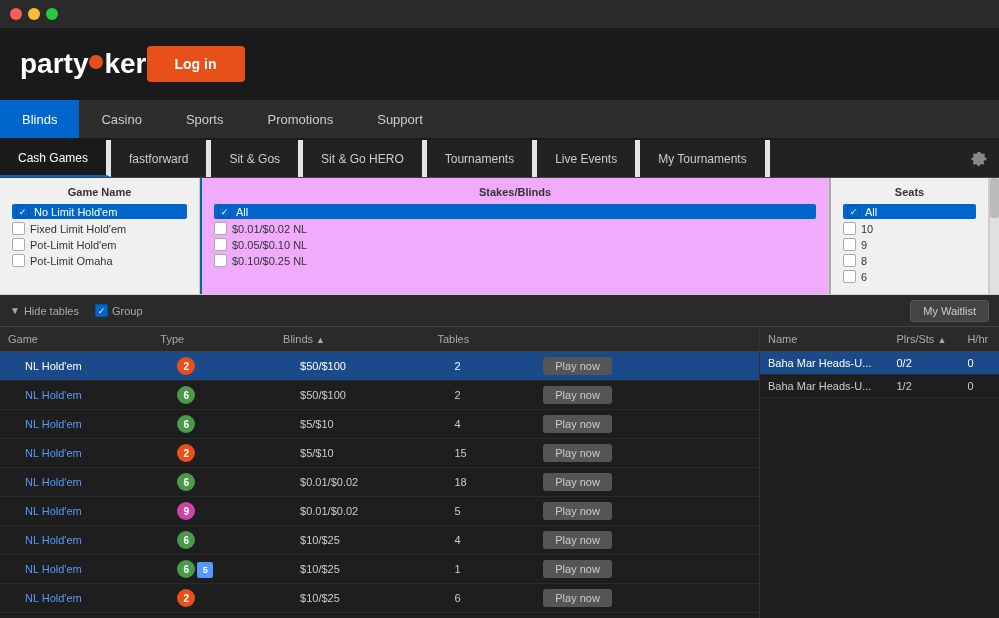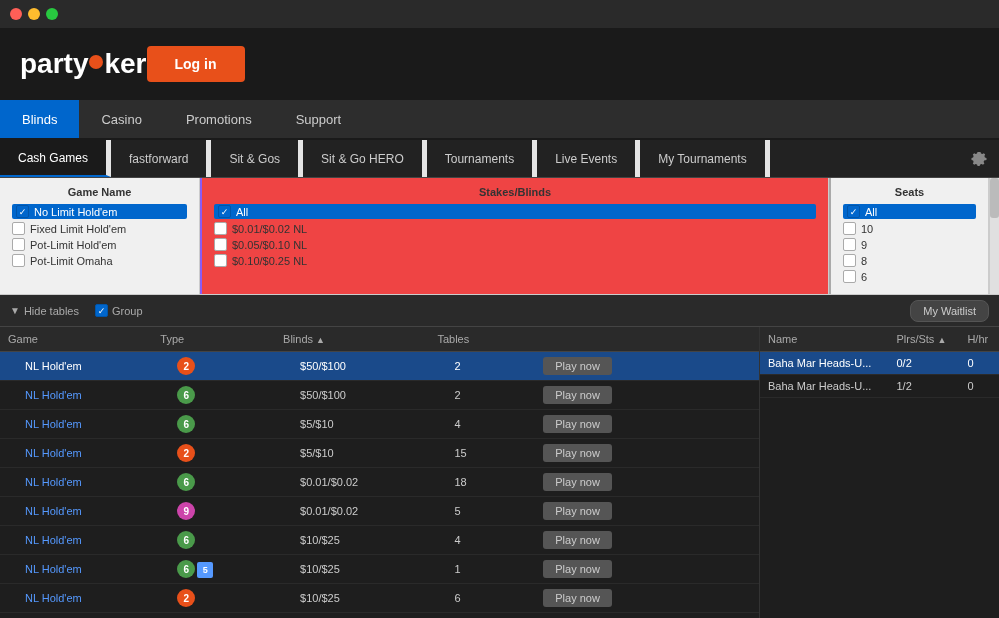--- a/index.html
+++ b/index.html
@@ -215,21 +215,21 @@
       justify-content: center;
       color: #fff;
       font-size: 9px;
     }
     .my-waitlist-btn {
       margin-left: auto;
       background: #444;
       color: #ccc;
       border: 1px solid #555;
       padding: 4px 12px;
-      border-radius: 8px;
+      border-radius: 3px;
       cursor: pointer;
       font-size: 11px;
     }
 
     
     .main-content {
       display: flex;
       height: calc(618px - 28px - 72px - 40px - 38px - 32px);
       overflow: hidden;
     }
@@ -380,20 +380,23 @@
 </div>
 
 <div class="nav">
   <div class="nav-item active">
     <span>Blinds</span>
   </div>
   <div class="nav-item">
     <span>Casino</span>
   </div>
   <div class="nav-item">
+    <span>Sports</span>
+  </div>
+  <div class="nav-item">
     <span>Promotions</span>
   </div>
   <div class="nav-item">
     <span>Support</span>
   </div>
 </div>
 
 <div class="subnav">
   <div class="subnav-item active">
     <span>Cash Games</span>
@@ -438,21 +441,21 @@
     <div class="filter-row">
       <span class="checkbox-empty"></span>
       <span>Pot-Limit Hold'em</span>
     </div>
     <div class="filter-row">
       <span class="checkbox-empty"></span>
       <span>Pot-Limit Omaha</span>
     </div>
   </div>
 
-  <div class="filter-col" style="flex:1; background:#ef4444; border-left: 2px solid #8b5cf6;">
+  <div class="filter-col" style="flex:1; background:#f0abfc; border-left: 2px solid #0369a1;">
     <div class="filter-header">Stakes/Blinds</div>
     <div class="filter-row selected">
       <span class="checkbox-blue">✓</span>
       <span>All</span>
     </div>
     <div class="filter-row">
       <span class="checkbox-empty"></span>
       <span>$0.01/$0.02 NL</span>
     </div>
     <div class="filter-row">

